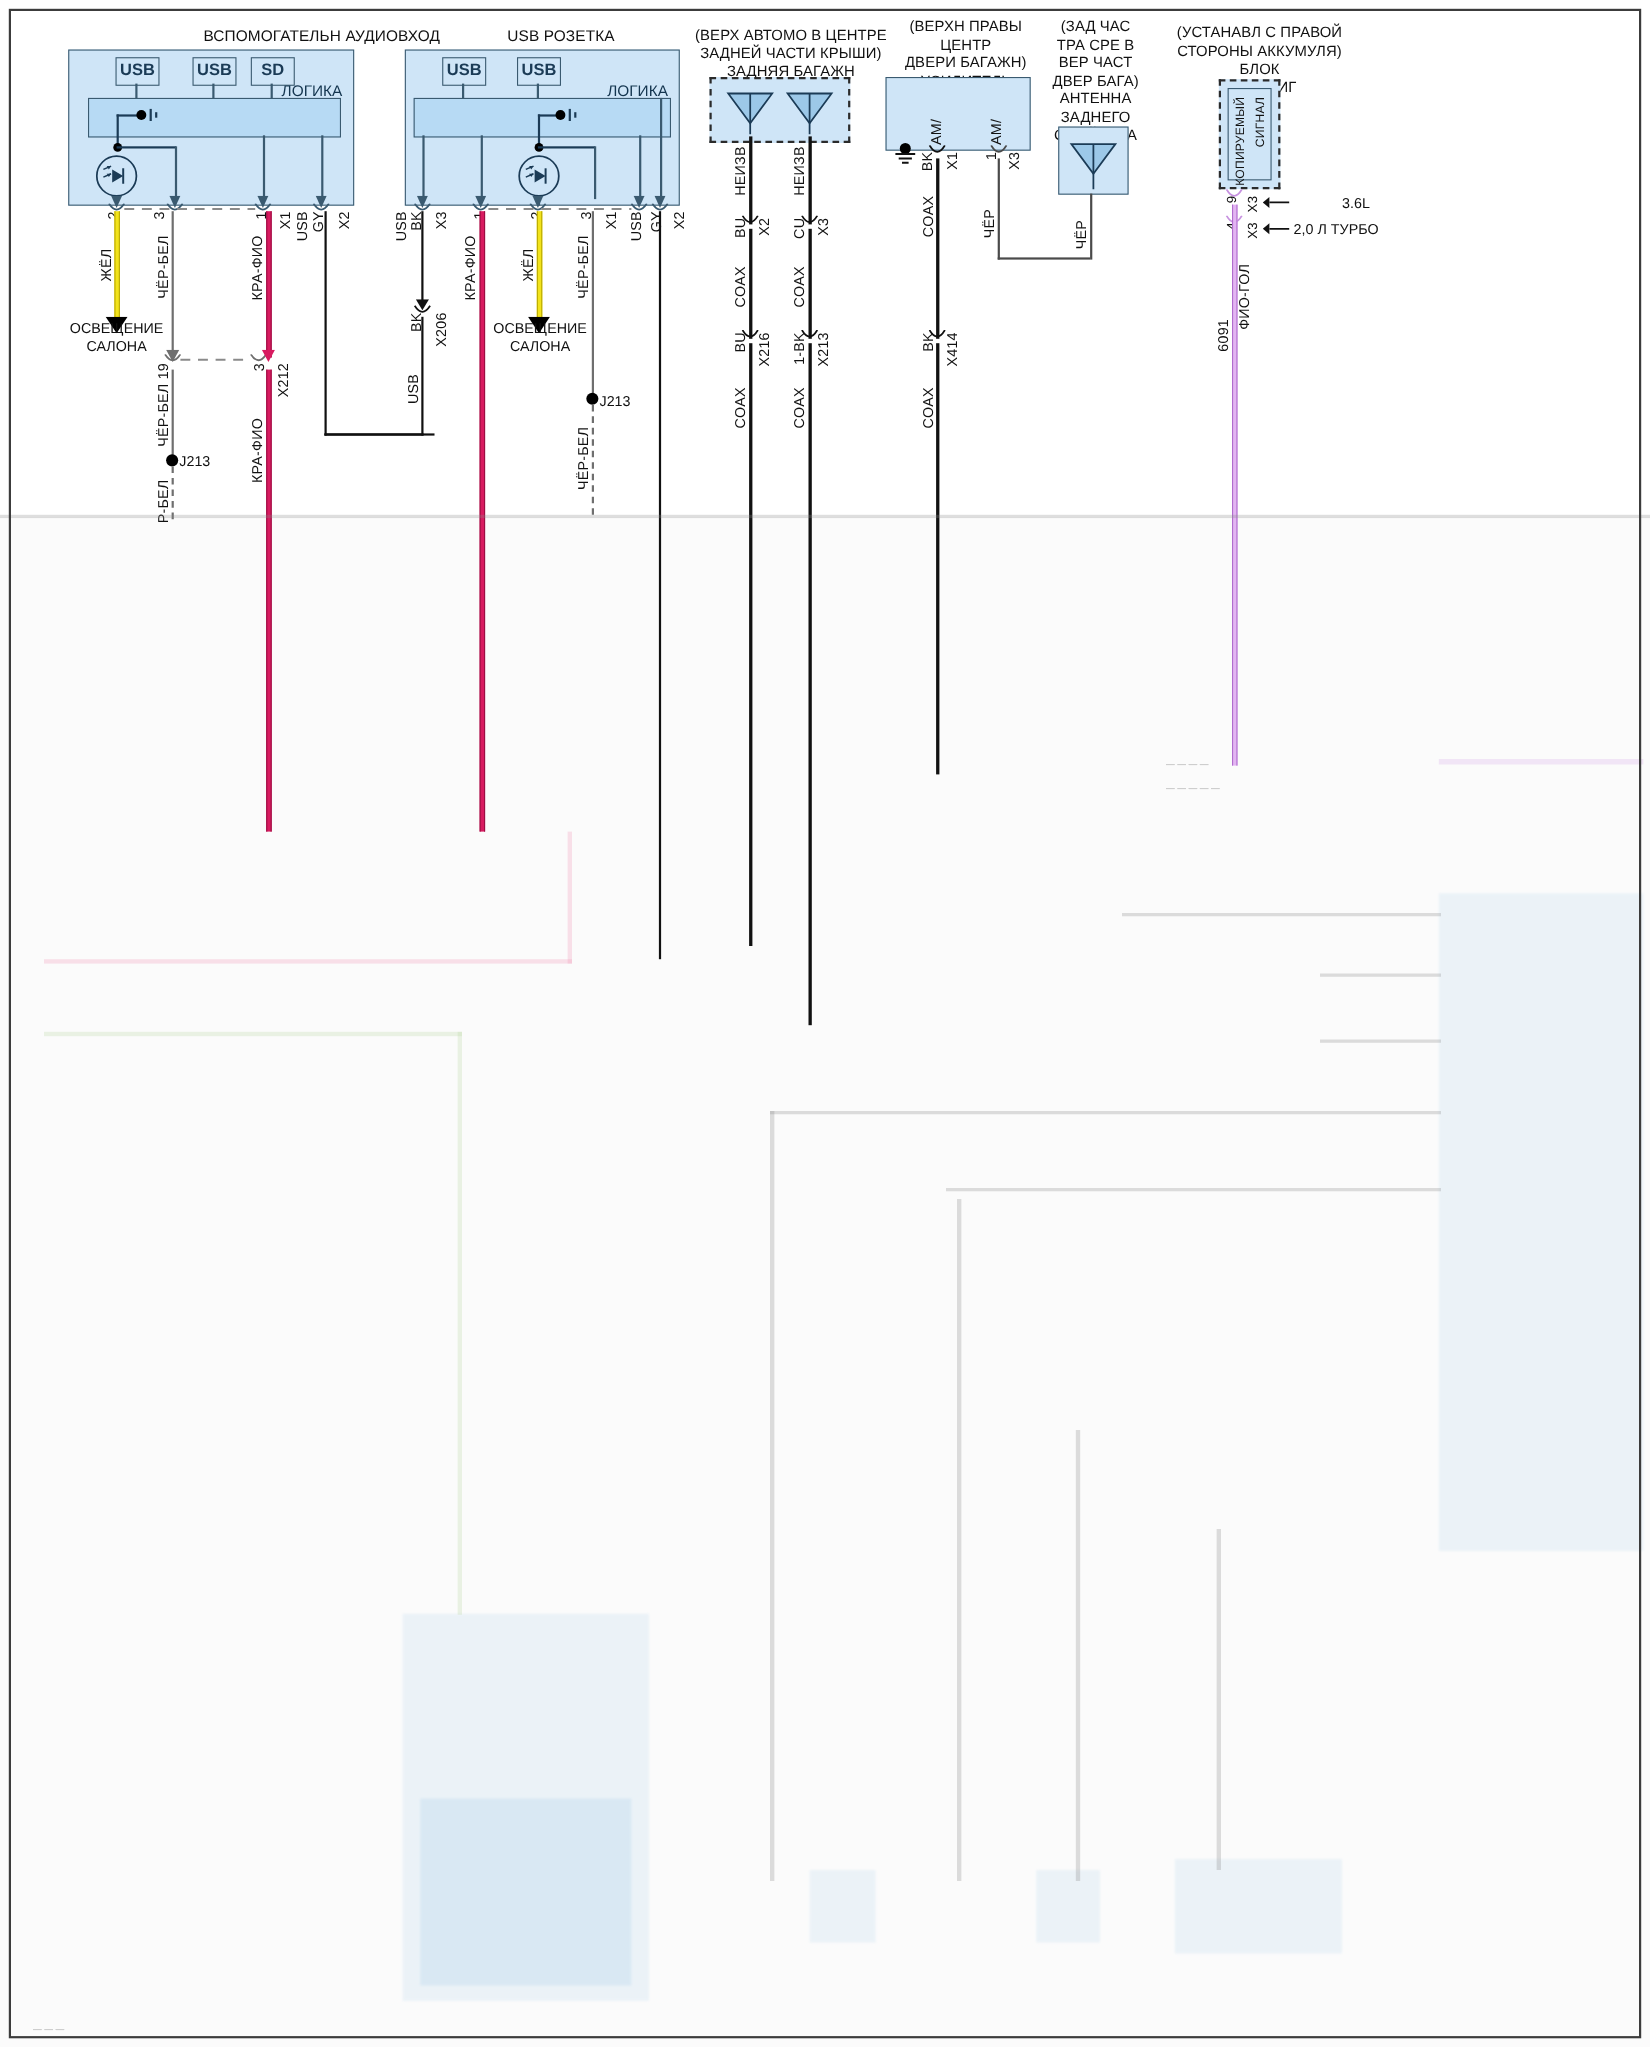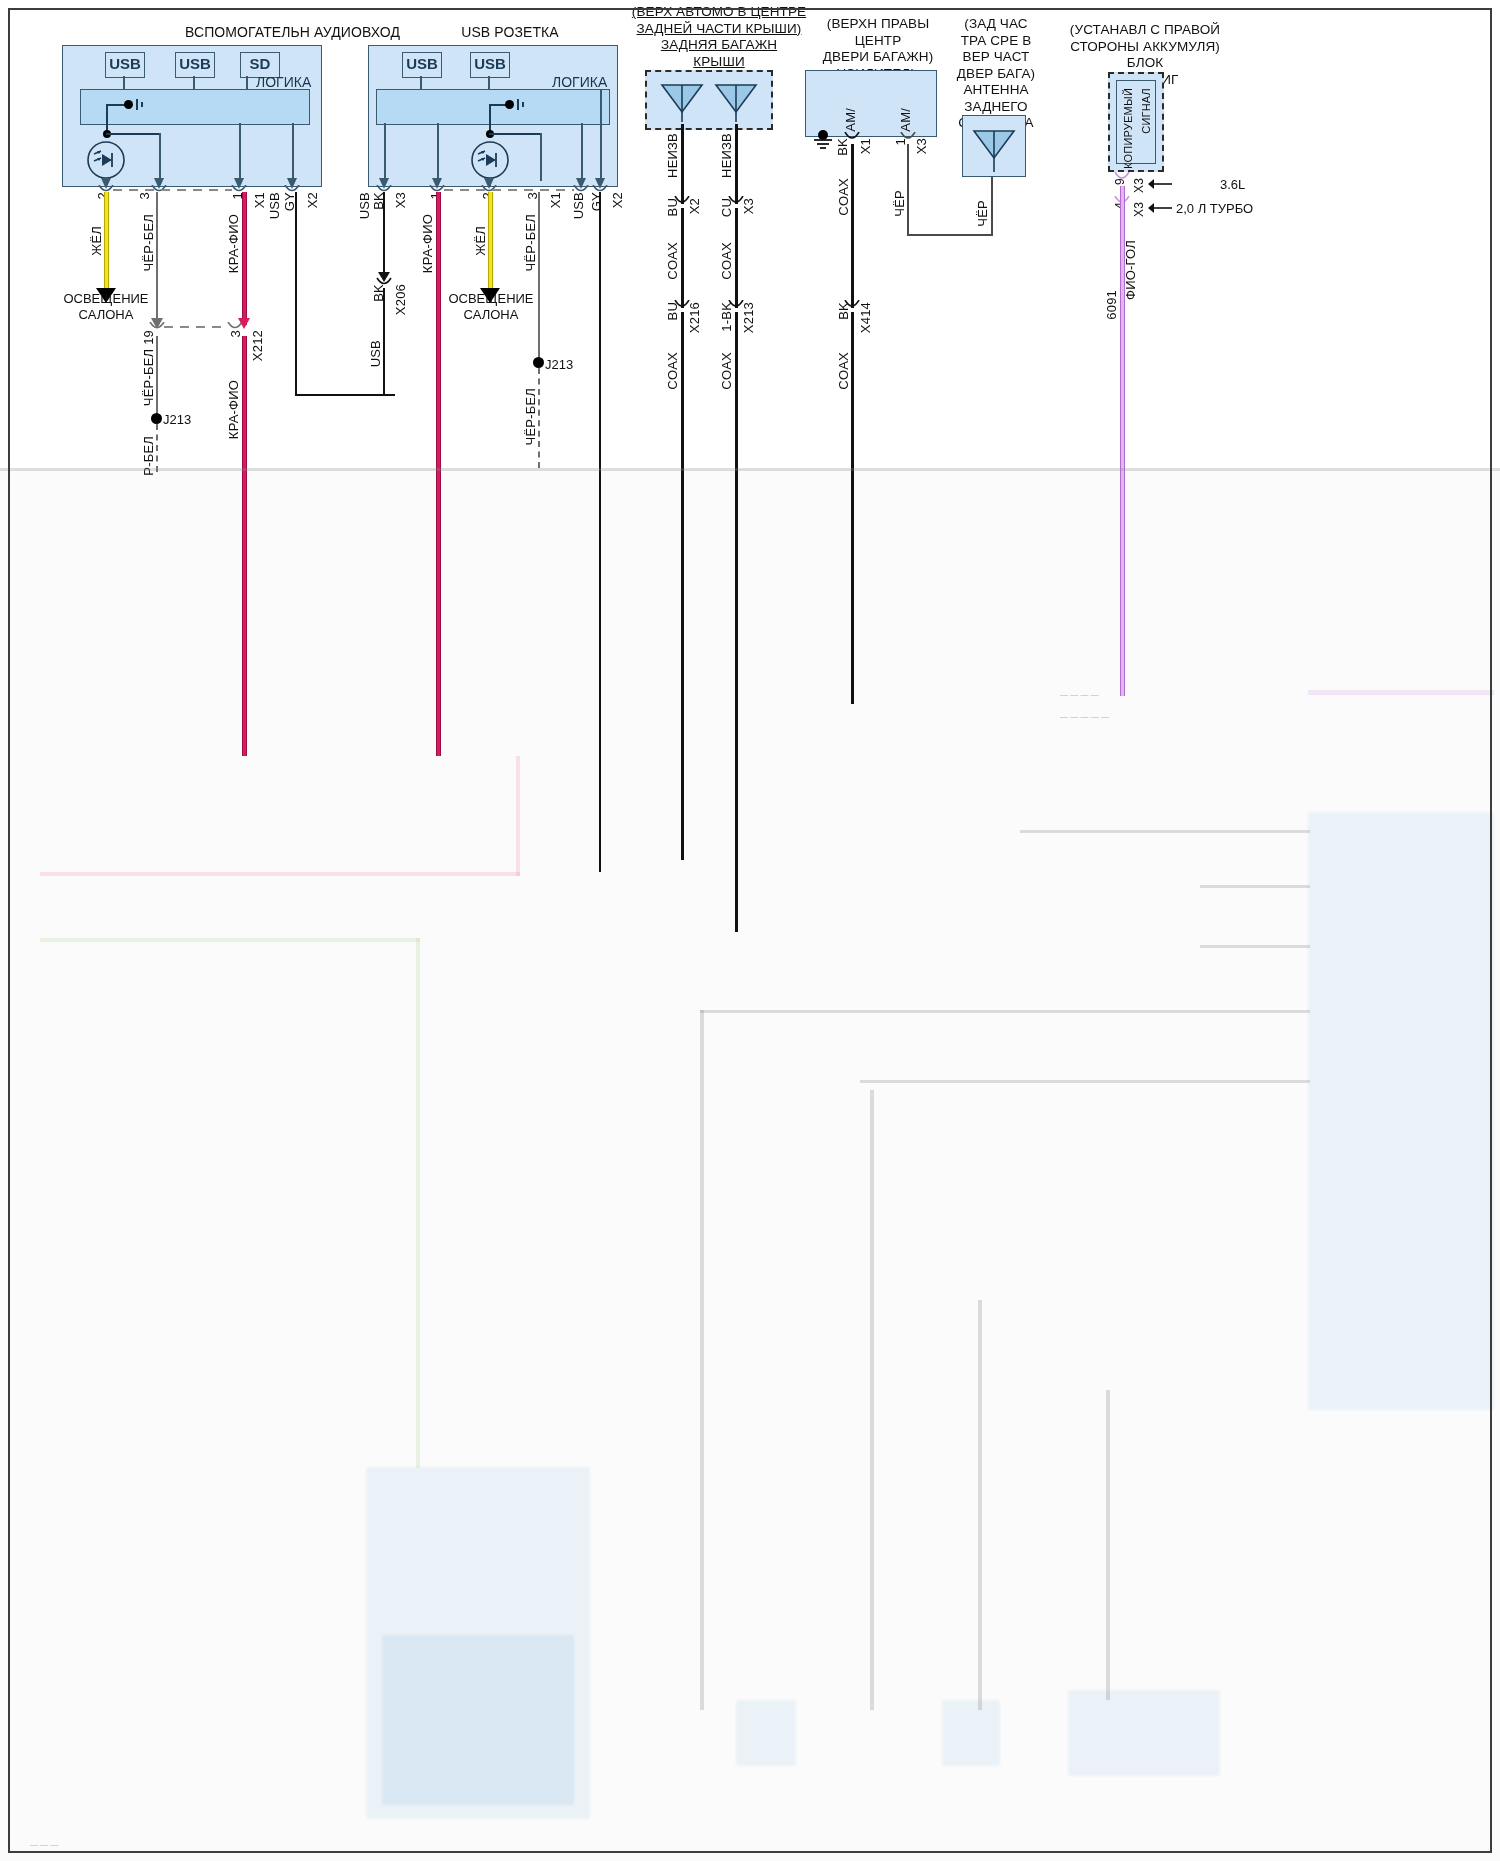--- a/index.html
+++ b/index.html
@@ -57,21 +57,21 @@
 </head>
 <body>
 
 <div id="page">
   <div id="lower-fade"></div>
 
   <div class="hdr" style="left:60px;top:24px;width:340px;font-size:14px;text-align:right;">ВСПОМОГАТЕЛЬН АУДИОВХОД</div>
 
   <div class="hdr" style="left:390px;top:24px;width:240px;font-size:14px;">USB РОЗЕТКА</div>
 
-  <div class="hdr" style="left:630px;top:4px;width:178px;text-decoration:underline;">
+  <div class="hdr" style="left:630px;top:24px;width:178px;">
     <span>(ВЕРХ АВТОМО В ЦЕНТРЕ</span><br>
     <span>ЗАДНЕЙ ЧАСТИ КРЫШИ)</span><br>
     <span>ЗАДНЯЯ БАГАЖН</span><br>
     <span>КРЫШИ</span>
   </div>
 
   <div class="hdr" style="left:803px;top:16px;width:150px;">
     <span>(ВЕРХН ПРАВЫ ЦЕНТР</span><br>
     <span>ДВЕРИ БАГАЖН)</span><br>
     <span>УСИЛИТЕЛЬ</span><br>
@@ -91,21 +91,21 @@
   <div class="hdr" style="left:1062px;top:22px;width:166px;">
     <span>(УСТАНАВЛ С ПРАВОЙ</span><br>
     <span>СТОРОНЫ АККУМУЛЯ)</span><br>
     <span>БЛОК</span><br>
     <span>УПР ДВИГ</span>
   </div>
 
   <div class="comp blk" style="left:62px;top:45px;width:260px;height:142px;"></div>
   <div class="port" style="left:105px;top:52px;width:38px;height:24px;line-height:22px;">USB</div>
   <div class="port" style="left:175px;top:52px;width:38px;height:24px;line-height:22px;">USB</div>
-  <div class="port" style="left:240px;top:52px;width:38px;height:24px;line-height:22px;">SD</div>
+  <div class="port" style="left:228px;top:52px;width:38px;height:24px;line-height:22px;">SD</div>
   <div class="ttl-logic" style="left:256px;top:74px;">ЛОГИКА</div>
   <div class="logic" style="left:80px;top:89px;width:228px;height:34px;"></div>
 
   <div class="wire" style="left:123px;top:76px;width:1.6px;height:14px;background:#3a5a70;"></div>
   <div class="wire" style="left:193px;top:76px;width:1.6px;height:14px;background:#3a5a70;"></div>
   <div class="wire" style="left:246px;top:76px;width:1.6px;height:14px;background:#3a5a70;"></div>
 
   <div class="wire" style="left:106px;top:104px;width:22px;height:1.6px;background:#1b3b56;"></div>
   <div class="dot" style="left:124px;top:100px;width:9px;height:9px;"></div>
   <div class="wire" style="left:136px;top:99px;width:2.2px;height:11px;background:#1b3b56;"></div>

